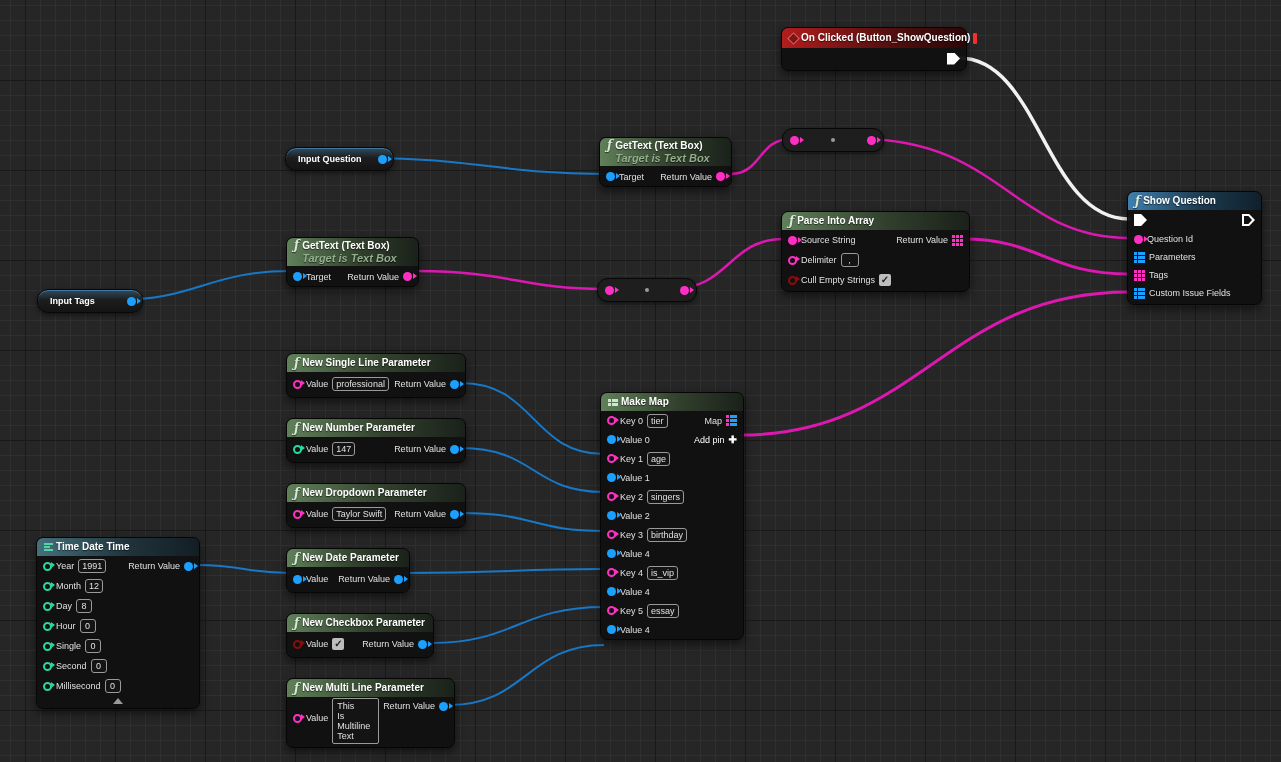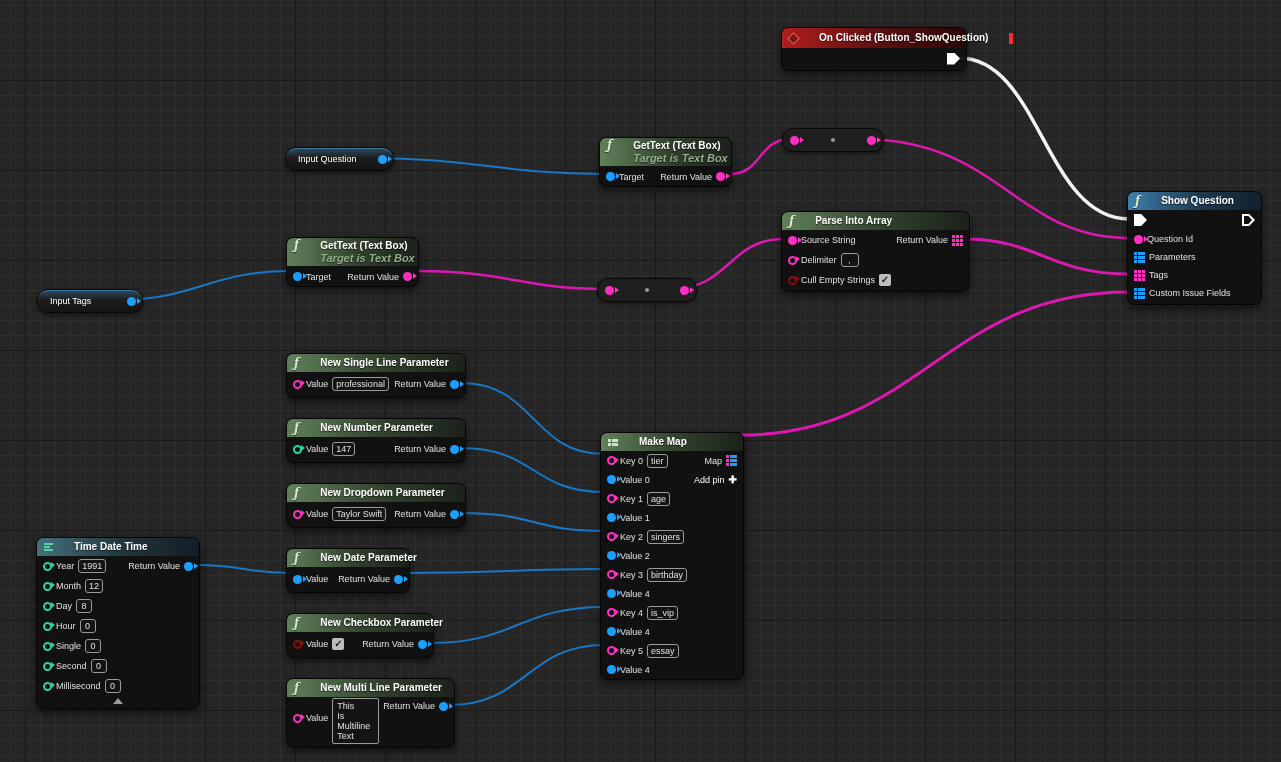--- a/index.html
+++ b/index.html
@@ -16,21 +16,21 @@
     background-position:25px -10px,25px -10px,10px 5px,10px 5px;
   }
   svg.wires{position:absolute;left:0;top:0;width:1281px;height:762px}
   .node{
     position:absolute;background:rgba(16,16,16,.95);
     border:1px solid #060606;border-radius:7px;
     box-shadow:0 4px 10px rgba(0,0,0,.55);
     color:#e6e6e6;font-size:9px;
   }
   .hdr{
-    height:18px;display:flex;align-items:center;gap:21px;
+    height:18px;display:flex;align-items:center;gap:3px;
     padding:0 10px 0 7px;border-radius:6px 6px 0 0;
     font-weight:bold;font-size:10px;color:#fff;white-space:nowrap;
     text-shadow:0 1px 1px rgba(0,0,0,.6);
   }
   .hdr.green{background:linear-gradient(90deg,#60805a 0%,#31402c 55%,#1a211a 100%)}
   .hdr.red{background:linear-gradient(90deg,#b31d1d 0%,#571010 55%,#2b0707 100%)}
   .hdr.blue{background:linear-gradient(90deg,#3f7fae 0%,#1c3a4e 55%,#10202c 100%)}
   .hdr.steel{background:linear-gradient(90deg,#44707c 0%,#20343c 55%,#131e24 100%)}
   .hdr.two{height:26px;align-items:flex-start;padding-top:2px}
   .hdr .sub{font-weight:bold;font-style:italic;font-size:11px;color:#93ad8d}
@@ -62,21 +62,21 @@
   .mapicon{display:flex;flex-direction:column;gap:1px;flex:none}
   .mapicon .r{display:flex;gap:1px}
   .mapicon .sq{width:3px;height:3px}
   .mapicon .bar{width:7px;height:3px}
   .gridicon{display:grid;grid-template-columns:repeat(3,3px);gap:1px;flex:none}
   .gridicon i{width:3px;height:3px;background:#ff2fc4;display:block}
   .pill{position:absolute;height:22px;border-radius:11px;
        background:linear-gradient(180deg,#2c4c62 0%,#1d1d1d 45%,#141414 100%);
        border:1px solid #080808;box-shadow:inset 0 1px 0 rgba(90,160,210,.55),0 2px 5px rgba(0,0,0,.5);
        display:flex;align-items:center;gap:14px;padding:0 6px 0 12px;
-       color:#fff;font-size:9px;font-weight:normal}
+       color:#fff;font-size:9px;font-weight:bold}
   .reroute{position:absolute;height:22px;border-radius:11px;background:#1e1e1e;
        border:1px solid #070707;box-shadow:0 2px 5px rgba(0,0,0,.5);
        display:flex;align-items:center;justify-content:space-between;padding:0 7px}
   .dot{width:4px;height:4px;border-radius:50%;background:#9a9a9a}
   .diam{width:7px;height:7px;transform:rotate(45deg);background:#7e1414;
        border:1px solid #d86a6a;flex:none}
   .delg{width:7px;height:7px;border:2px solid #ff2b2b;background:#1c0202;
        border-radius:1px;margin-left:auto}
   .tri{width:0;height:0;border-left:5px solid transparent;
        border-right:5px solid transparent;border-bottom:6px solid #9a9a9a;margin:2px auto 0}
@@ -428,21 +428,21 @@
     <span class="field">0</span>
   </div>
   <div class="row" style="height:20px">
     <span class="pin h" style="--c:#28d8a2"></span>
     <span class="lbl">Millisecond</span>
     <span class="field">0</span>
   </div>
   <div class="tri"></div>
 </div>
 
-<div class="node" style="left:600px;top:432px;width:142px;height:246px">
+<div class="node" style="left:600px;top:392px;width:142px;height:246px">
   <div class="hdr green">
     <span class="mapicon">
       <span class="r">
           <span class="sq" style="background:#cfe3cf"></span>
           <span class="bar" style="background:#cfe3cf;width:6px"></span>
         </span>
       <span class="r">
           <span class="sq" style="background:#cfe3cf"></span>
           <span class="bar" style="background:#cfe3cf;width:6px"></span>
         </span>

